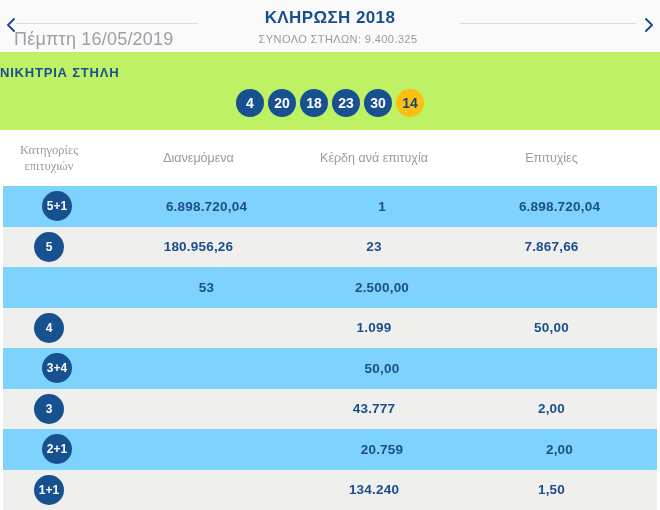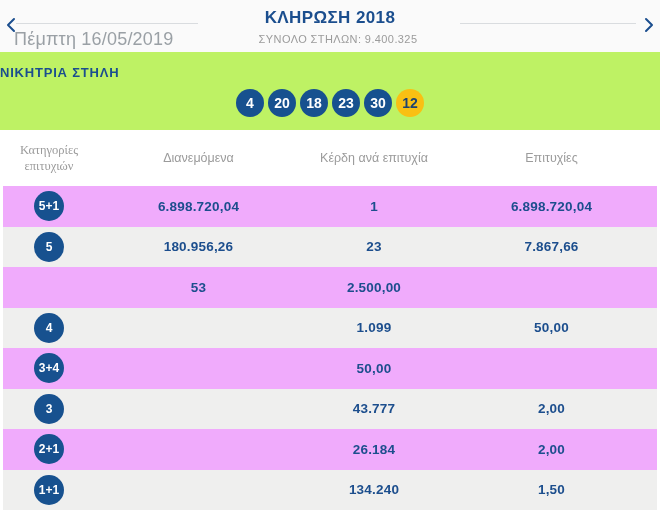--- a/index.html
+++ b/index.html
@@ -113,21 +113,21 @@
   .thead { height: 56px; }
   .th {
     text-align: center;
     font-size: 12.5px;
     color: #9b9b9b;
     line-height: 16px;
   }
   .th.cat { padding: 0 6px; font-family: Liberation Serif, serif; }
   .row { height: 40.5px; }
   .row:nth-child(2n)   { background: #efefee; } 
-  .row:nth-child(2n+1) { background: #f0abfc; } 
+  .row:nth-child(2n+1) { background: #7dd3fc; padding-left: 8px; } 
   .cell {
     text-align: center;
     font-size: 13.5px;
     font-weight: bold;
     color: #1c4e8d;
     letter-spacing: 0.2px;
   }
   .badge {
     display: inline-flex;
     align-items: center;
@@ -182,21 +182,21 @@
         <span class="ball" data-color="blue">4</span>
 
         <span class="ball" data-color="blue">20</span>
 
         <span class="ball" data-color="blue">18</span>
 
         <span class="ball" data-color="blue">23</span>
 
         <span class="ball" data-color="blue">30</span>
 
-        <span class="ball" data-color="yellow">12</span>
+        <span class="ball" data-color="yellow">14</span>
       </div>
   </section>
 
   <section class="results">
     <div class="thead">
       <div class="th cat">Κατηγορίες επιτυχιών</div>
       <div class="th">Διανεμόμενα</div>
       <div class="th">Κέρδη ανά επιτυχία</div>
       <div class="th">Επιτυχίες</div>
     </div>
@@ -251,21 +251,21 @@
           <div class="cell"></div>
           <div class="cell">43.777</div>
           <div class="cell">2,00</div>
         </div>
 
         <div class="row">
           <div class="cell">
             <span class="badge">2+1</span>
           </div>
           <div class="cell"></div>
-          <div class="cell">26.184</div>
+          <div class="cell">20.759</div>
           <div class="cell">2,00</div>
         </div>
 
         <div class="row">
           <div class="cell">
             <span class="badge">1+1</span>
           </div>
           <div class="cell"></div>
           <div class="cell">134.240</div>
           <div class="cell">1,50</div>

